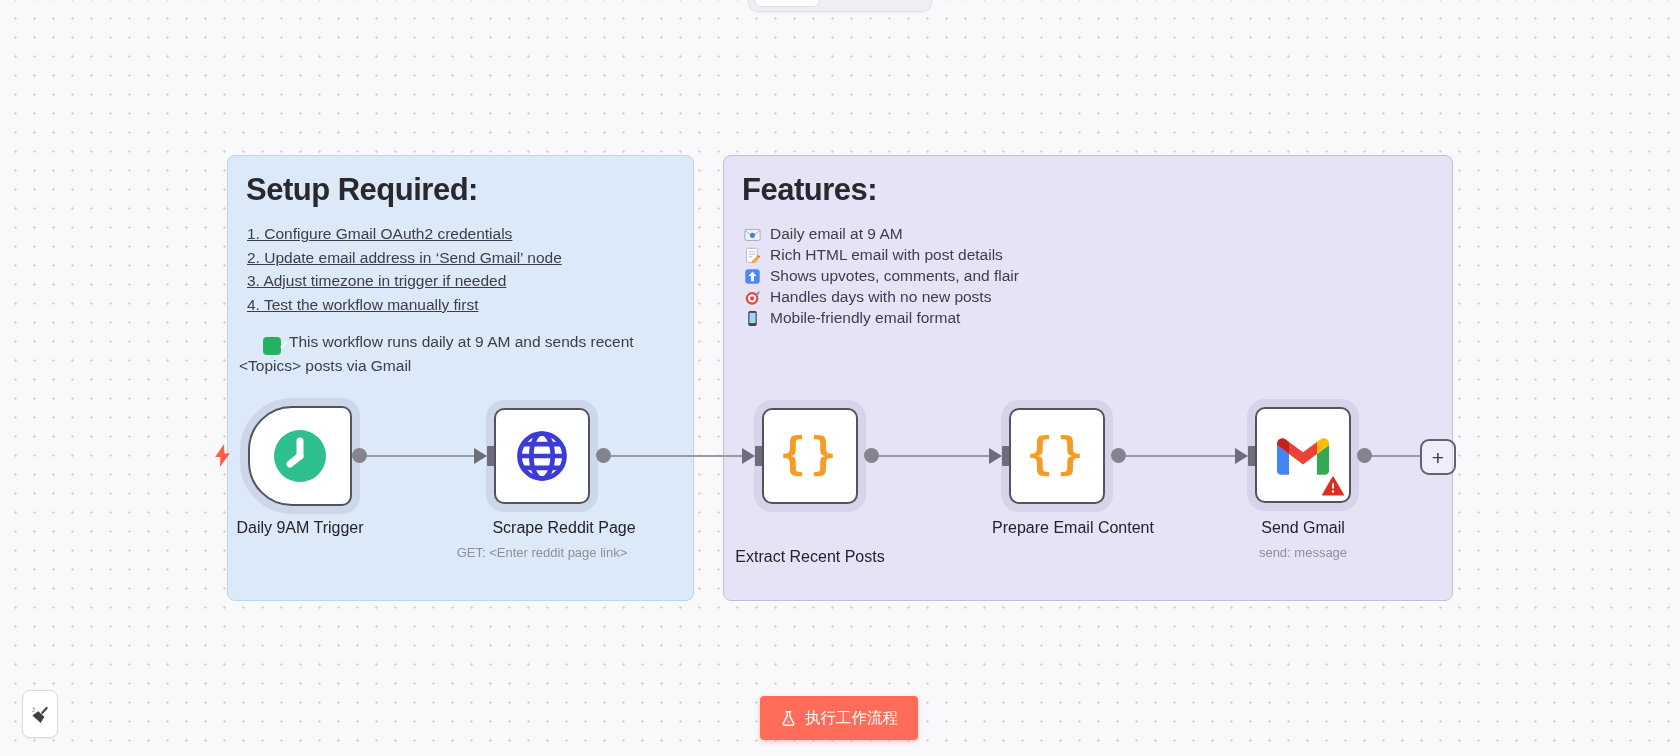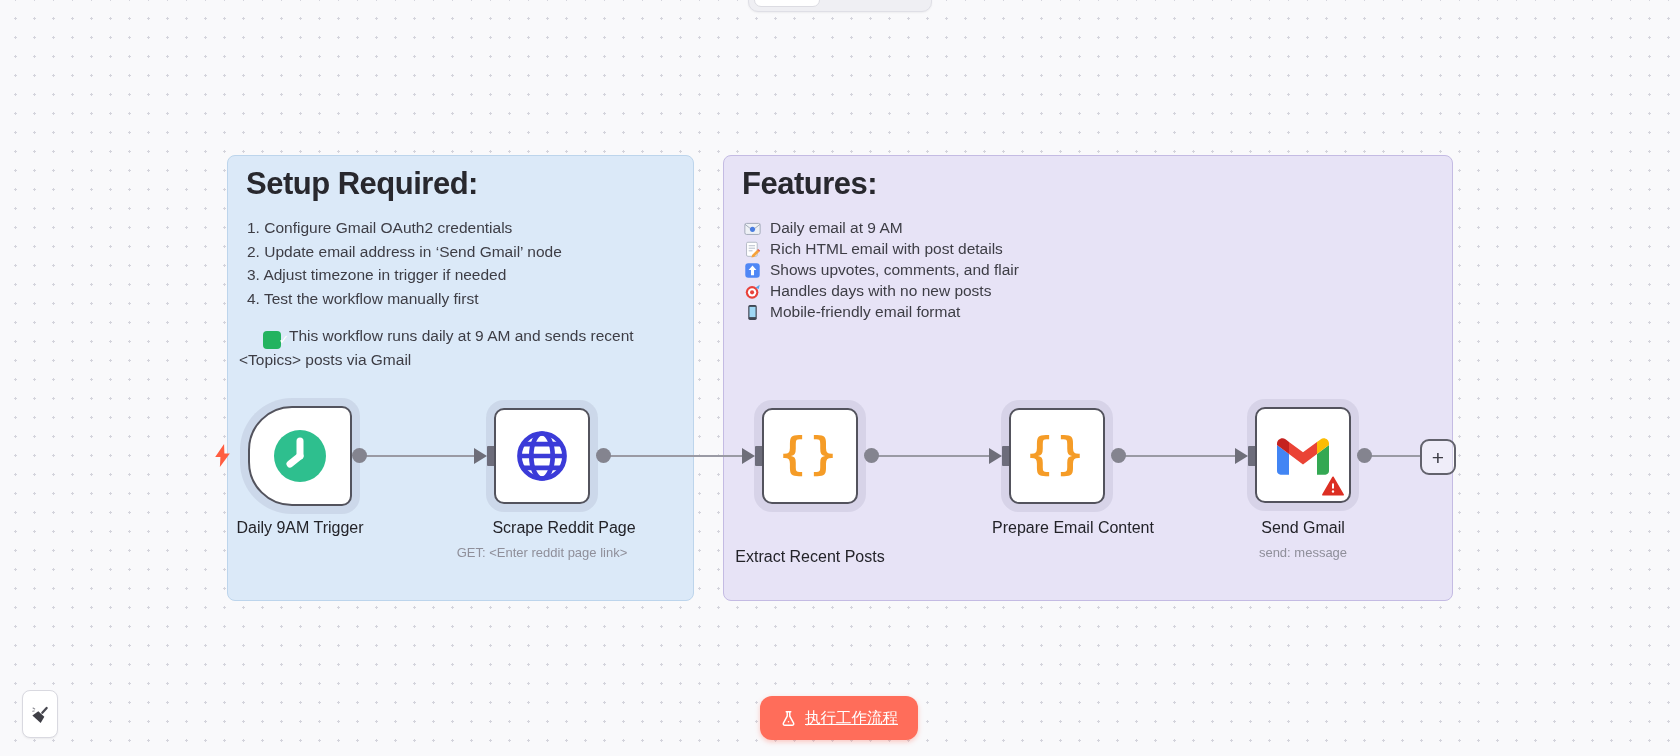--- a/index.html
+++ b/index.html
@@ -19,23 +19,23 @@
     display:flex; align-items:flex-end; padding:4px 5px; gap:2px;
     box-shadow:0 1px 2px rgba(0,0,0,.05);
   }
   .tab { padding:6px 13px 5px; border-radius:7px; font-size:12.5px; color:#5a5a64; white-space:nowrap; }
   .tab.active { background:#ffffff; border:1px solid #dcdce2; color:#40404a; }
 
   
   .note { position:absolute; top:155px; height:446px; border-radius:8px; z-index:1; }
   .note-setup { left:227px; width:467px; background:#dbe9f8; border:1px solid #bdd5ec; }
   .note-features { left:723px; width:730px; background:#e7e3f6; border:1px solid #c4bbe3; }
-  .note-title { font-size:31px; font-weight:700; color:#28282e; letter-spacing:-.5px; margin:10px 0 14px 18px; }
+  .note-title { font-size:31px; font-weight:700; color:#28282e; letter-spacing:-.5px; margin:16px 0 14px 18px; }
   .steps { margin-left:19px; }
-  .step { font-size:15.5px; color:#3d3d45; line-height:23.5px; }
+  .step { font-size:15.5px; color:#3d3d45; line-height:23.5px;text-decoration:underline; }
   .check-note { margin:15px 0 0 11px; width:405px; font-size:15.5px; color:#3d3d45; line-height:22.5px; text-indent:24px; }
   .check-ic { display:inline-flex; width:18px; height:18px; background:#23b35f; border-radius:4px;
               color:#fff; font-size:13px; font-weight:700; align-items:center; justify-content:center;
               vertical-align:-3px; margin-right:8px; }
   .feats { margin:6px 0 0 20px; }
   .feat { display:flex; align-items:flex-end; gap:9px; height:21px; font-size:15.5px; color:#3d3d45; }
   .feat svg { flex:0 0 auto; }
 
   
   .node {
@@ -62,23 +62,23 @@
   .add-node {
     position:absolute; left:1420px; top:439px; width:36px; height:36px; z-index:4;
     border:2px solid #62626c; border-radius:9px; background:rgba(255,255,255,.35);
     display:flex; align-items:center; justify-content:center;
     font-size:21px; color:#3c3c44; line-height:1;
   }
 
   
   .execute-btn {
     position:absolute; left:760px; top:696px; width:158px; height:44px; z-index:6;
-    background:#ff6d5a; border:none; border-radius:12px; color:#fff; font-size:15.5px;
+    background:#ff6d5a; border:none; border-radius:4px; color:#fff; font-size:15.5px;
     display:flex; align-items:center; justify-content:center; gap:8px;
-    font-family:inherit; box-shadow:0 2px 5px rgba(255,109,90,.35); cursor:pointer;text-decoration:underline;
+    font-family:inherit; box-shadow:0 2px 5px rgba(255,109,90,.35); cursor:pointer;
   }
   .tidy-btn {
     position:absolute; left:22px; top:690px; width:36px; height:48px; z-index:6;
     background:#fff; border:1px solid #d9d9e0; border-radius:8px;
     display:flex; align-items:center; justify-content:center;
     box-shadow:0 1px 2px rgba(0,0,0,.06); cursor:pointer;
   }
 </style>
 </head>
 <body>

